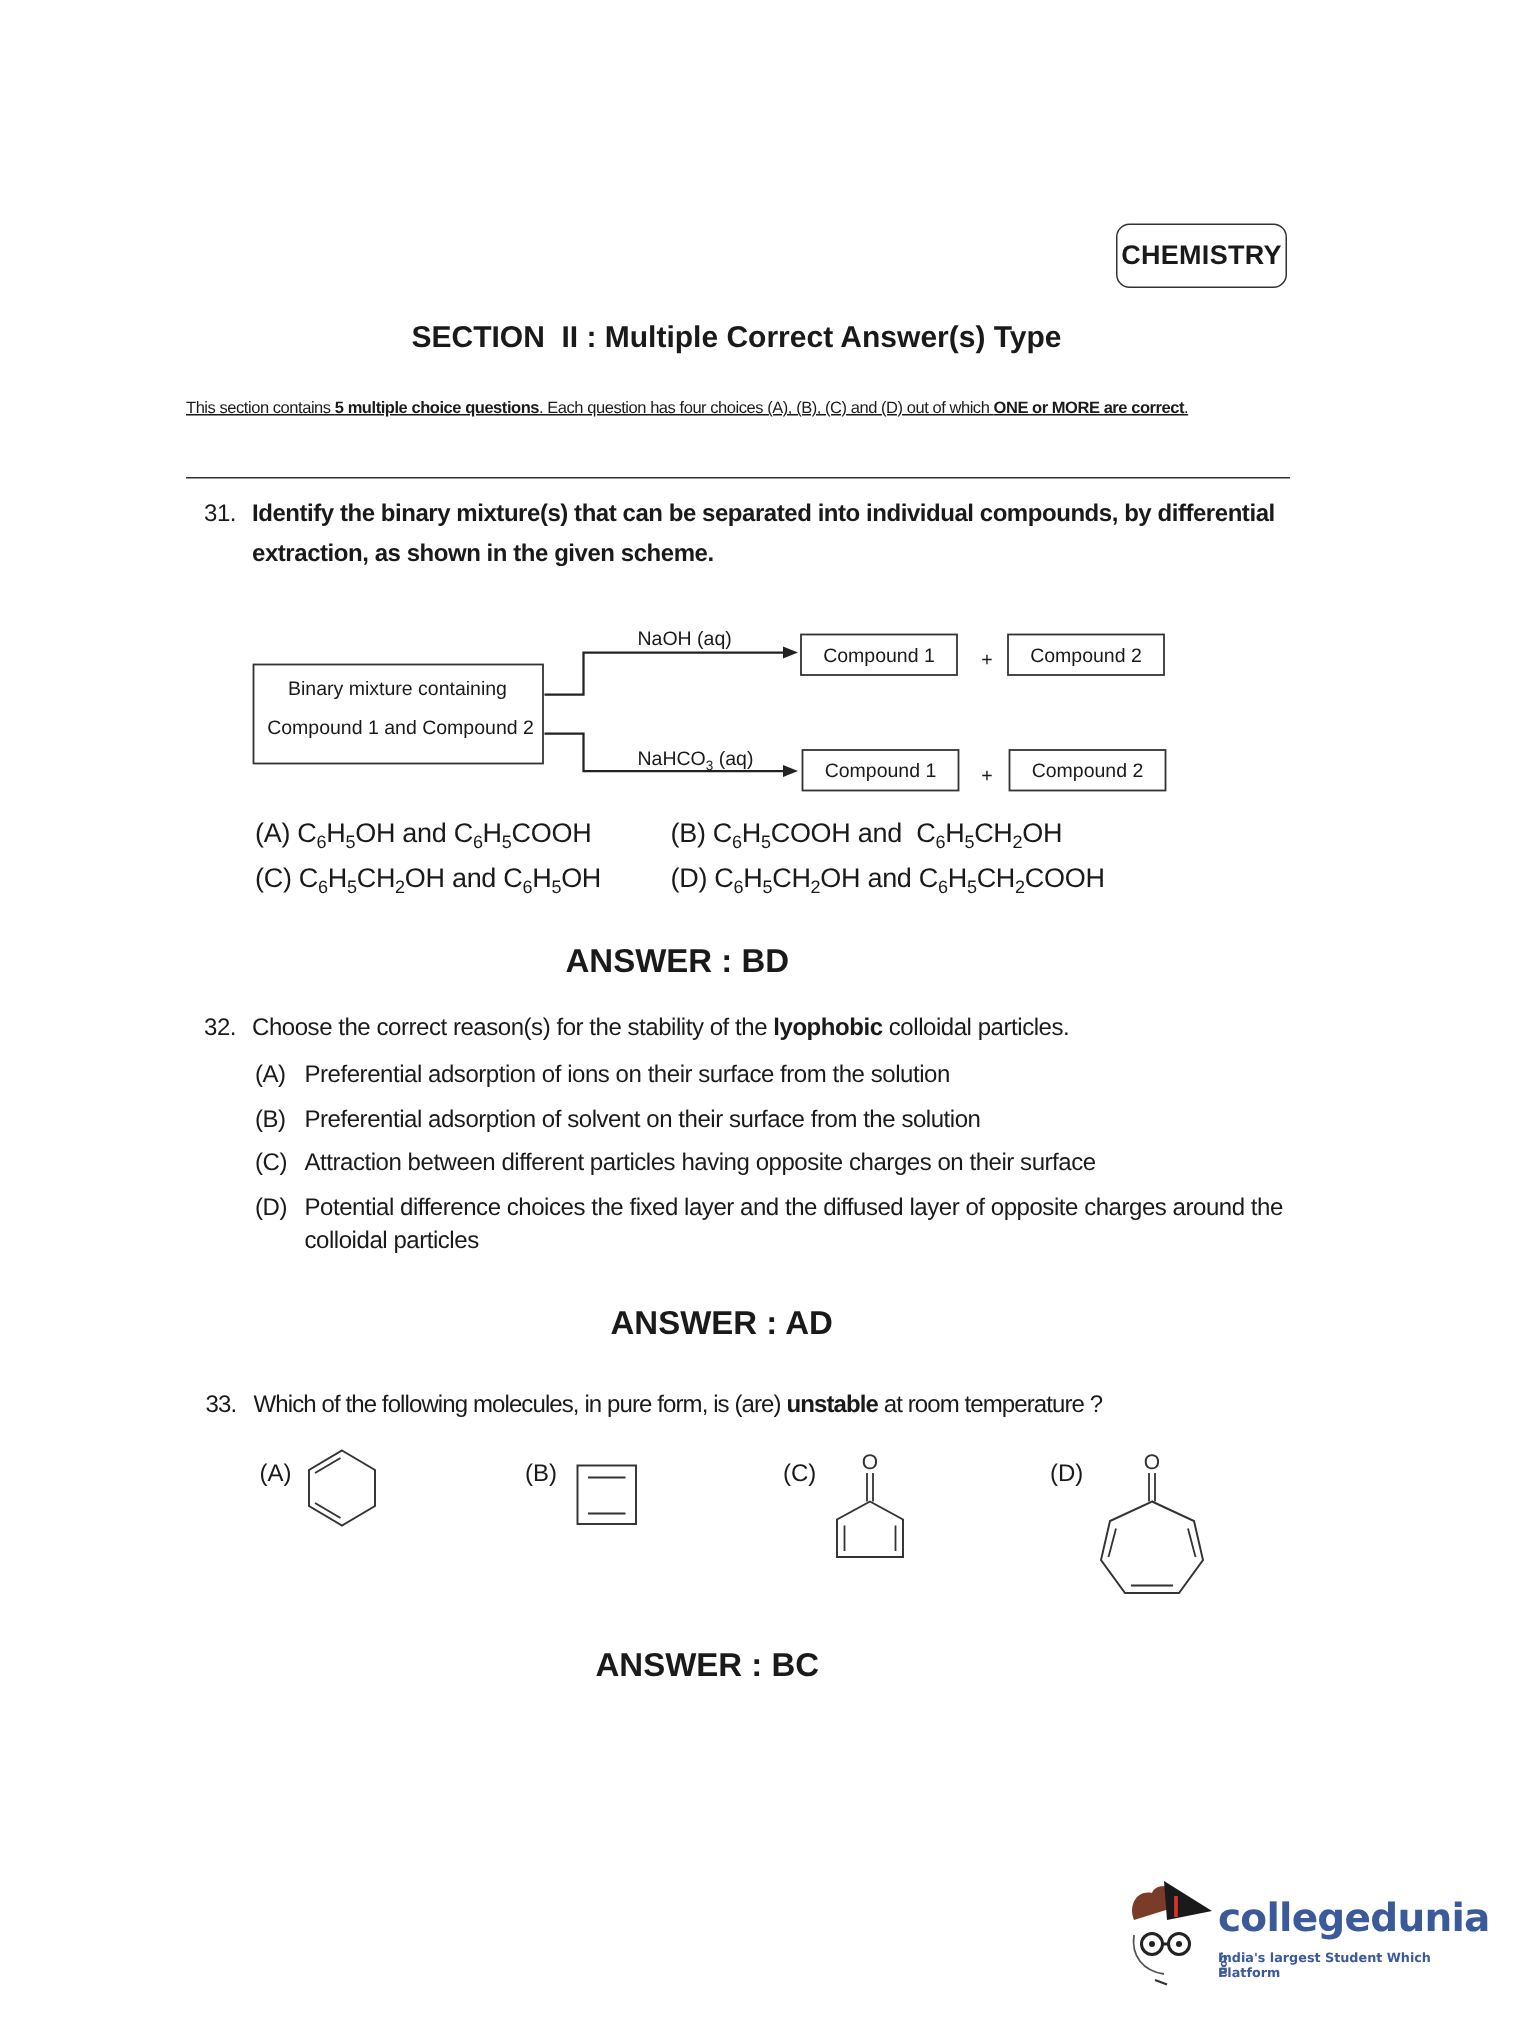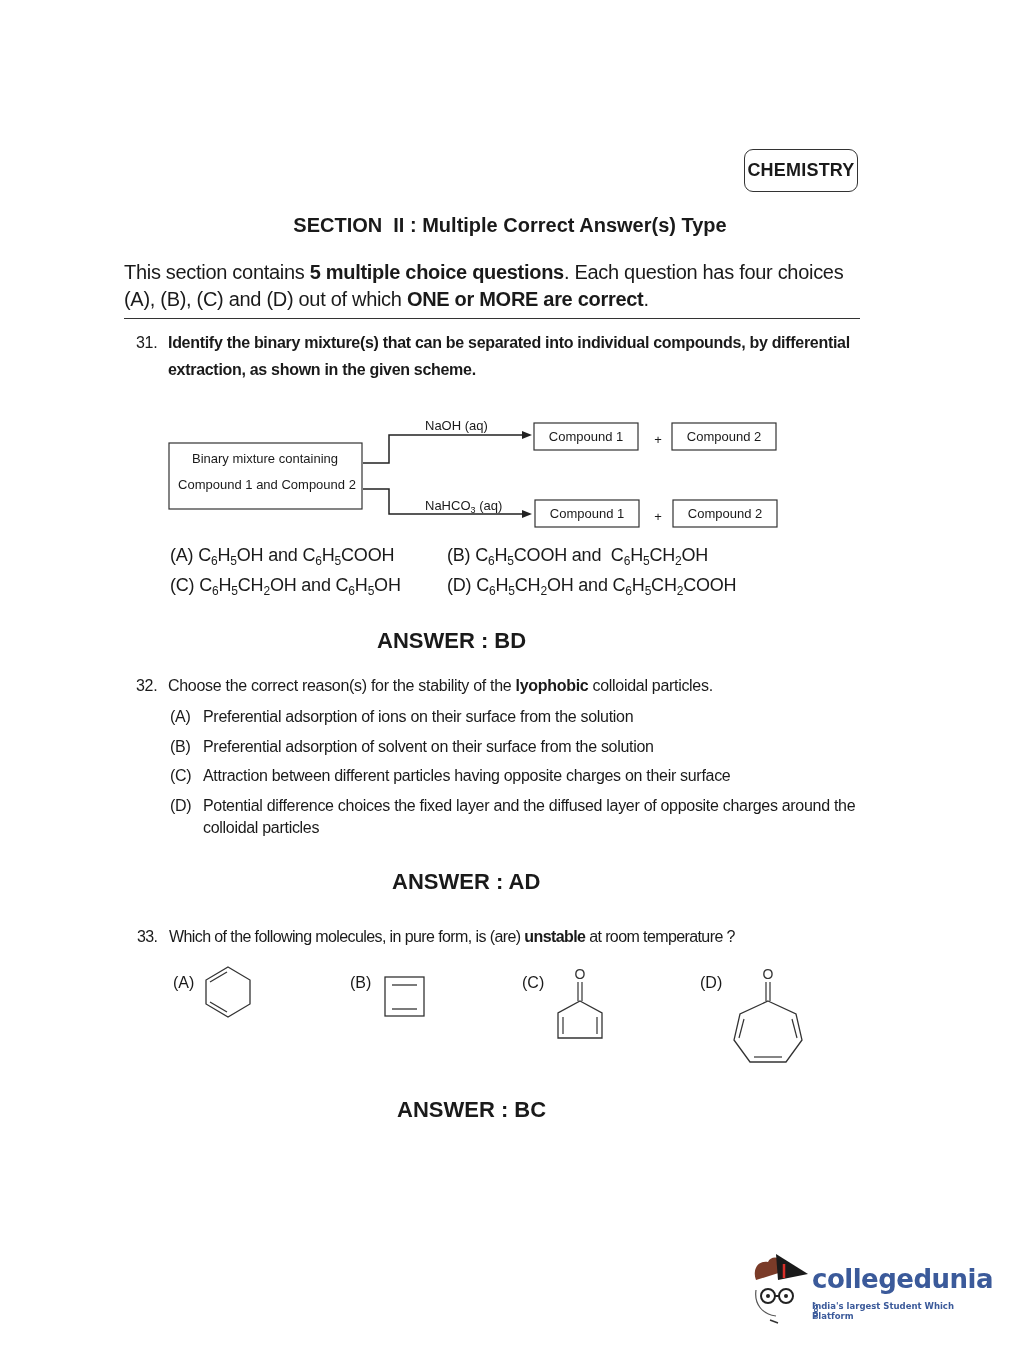--- a/index.html
+++ b/index.html
@@ -2,41 +2,41 @@
 <html><head>
 <meta charset="utf-8">
 <style>
   html, body { margin: 0; padding: 0; background: #ffffff; }
   body { width: 1010px; height: 1359px; position: relative; overflow: hidden;
          font-family: "Liberation Sans", sans-serif; color: #1a1a1a; }
   .abs { position: absolute; }
   .badge { left: 744px; top: 149px; width: 112px; height: 41px; border: 1.5px solid #333; border-radius: 9px;
            font-weight: bold; font-size: 18px; display: flex; align-items: center; justify-content: center; letter-spacing: 0.2px; }
   .section-title { left: 0; width: 982px; top: 214px; text-align: center; font-weight: bold; font-size: 20px; }
-  .intro { left: 124px; top: 259px; width: 740px; font-size: 20px; line-height: 27px; letter-spacing: -0.3px; }
+  .intro { left: 124px; top: 259px; width: 740px; font-size: 11px; line-height: 27px; letter-spacing: -0.3px; text-decoration: underline; }
   .rule { left: 124px; top: 318px; width: 736px; height: 0; border-top: 1.5px solid #333; }
   .q-text { font-size: 16px; line-height: 27px; letter-spacing: -0.3px; }
   .q-num { position: absolute; left: 0; }
   .q-body { position: absolute; left: 32px; }
   .opt { position: absolute; font-size: 18px; white-space: nowrap; letter-spacing: -0.2px; }
   .opt sub { font-size: 12px; vertical-align: -4px; line-height: 0; }
   .answer { font-weight: bold; font-size: 22px; position: absolute; }
   .opt32 { position: absolute; left: 170px; font-size: 16px; letter-spacing: -0.3px; line-height: 22px; }
   .opt32 .lbl { position: absolute; left: 0; }
   .opt32 .txt { position: absolute; left: 33px; width: 660px; }
   .lbl33 { position: absolute; font-size: 16px; }
   .diag-text { font-size: 13px; font-family: "Liberation Sans", sans-serif; fill: #1a1a1a; }
   .logo-text { font-family: "DejaVu Sans", sans-serif; font-weight: bold; }
 </style>
 </head>
 <body>
 
 <div class="abs badge">CHEMISTRY</div>
 
-<div class="abs section-title" style="white-space:pre;margin-left:19px;">SECTION  II : Multiple Correct Answer(s) Type</div>
+<div class="abs section-title" style="white-space:pre;">SECTION  II : Multiple Correct Answer(s) Type</div>
 
 <div class="abs intro">
   <span>This section contains </span><b>5 multiple choice questions</b><span>.  Each question has four choices (A), (B), (C) and (D) out of which </span><b>ONE or MORE are correct</b><span>.</span>
 </div>
 <div class="abs rule"></div>
 
 <div class="abs q-text" style="left:136px; top:329px; width:730px; height:60px;">
   <span class="q-num">31.</span>
   <span class="q-body" style="width:698px;font-weight:bold;">Identify the binary mixture(s) that can be separated into individual compounds, by differential extraction, as shown in the given scheme.</span>
 </div>
@@ -88,21 +88,21 @@
   </div>
 <div class="opt32" style="top:765px;">
     <span class="lbl">(C)</span>
     <span class="txt">Attraction between different particles having opposite charges on their surface</span>
   </div>
 <div class="opt32" style="top:795px;">
     <span class="lbl">(D)</span>
     <span class="txt">Potential difference choices the fixed layer and the diffused layer of opposite charges around the colloidal particles</span>
   </div>
 
-<div class="answer" style="left:392px; top:869px;">ANSWER : AD</div>
+<div class="answer" style="left:407px; top:869px;">ANSWER : AD</div>
 
 <div class="abs q-text" style="left:137px; top:923px; width:730px; height:27px; letter-spacing:-0.6px;">
   <span class="q-num">33.</span>
   <span class="q-body"><span>Which of the following molecules, in pure form, is (are) </span><b>unstable</b><span> at room temperature ?</span></span>
 </div>
 
 <span class="lbl33" style="left:173px; top:974px;">(A)</span>
 <svg class="abs" style="left:200px; top:962px;" width="56" height="60" viewBox="0 0 56 60">
   <polygon points="28,5 50,18 50,42 28,55 6,42 6,18" fill="none" stroke="#333" stroke-width="1.3"></polygon>
   <line x1="10" y1="20" x2="27" y2="10" stroke="#333" stroke-width="1.3"></line>

